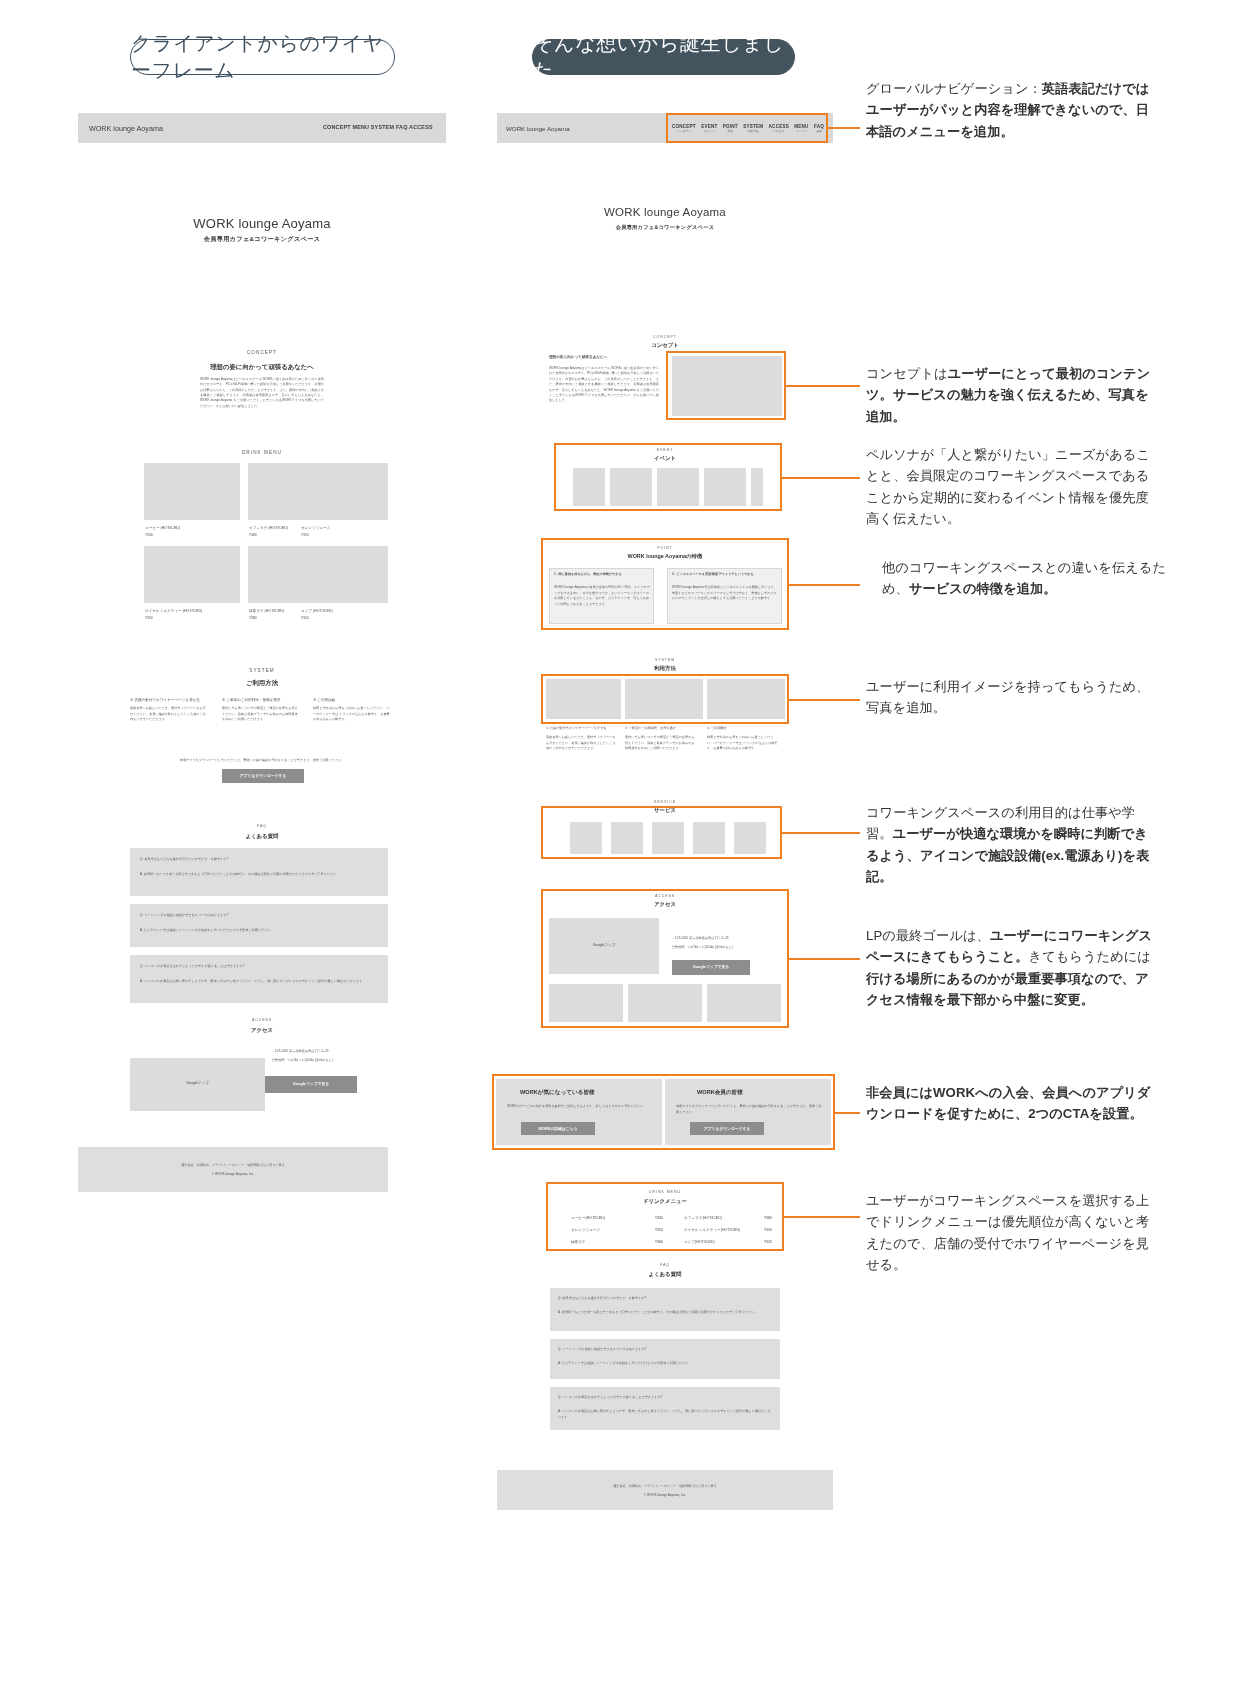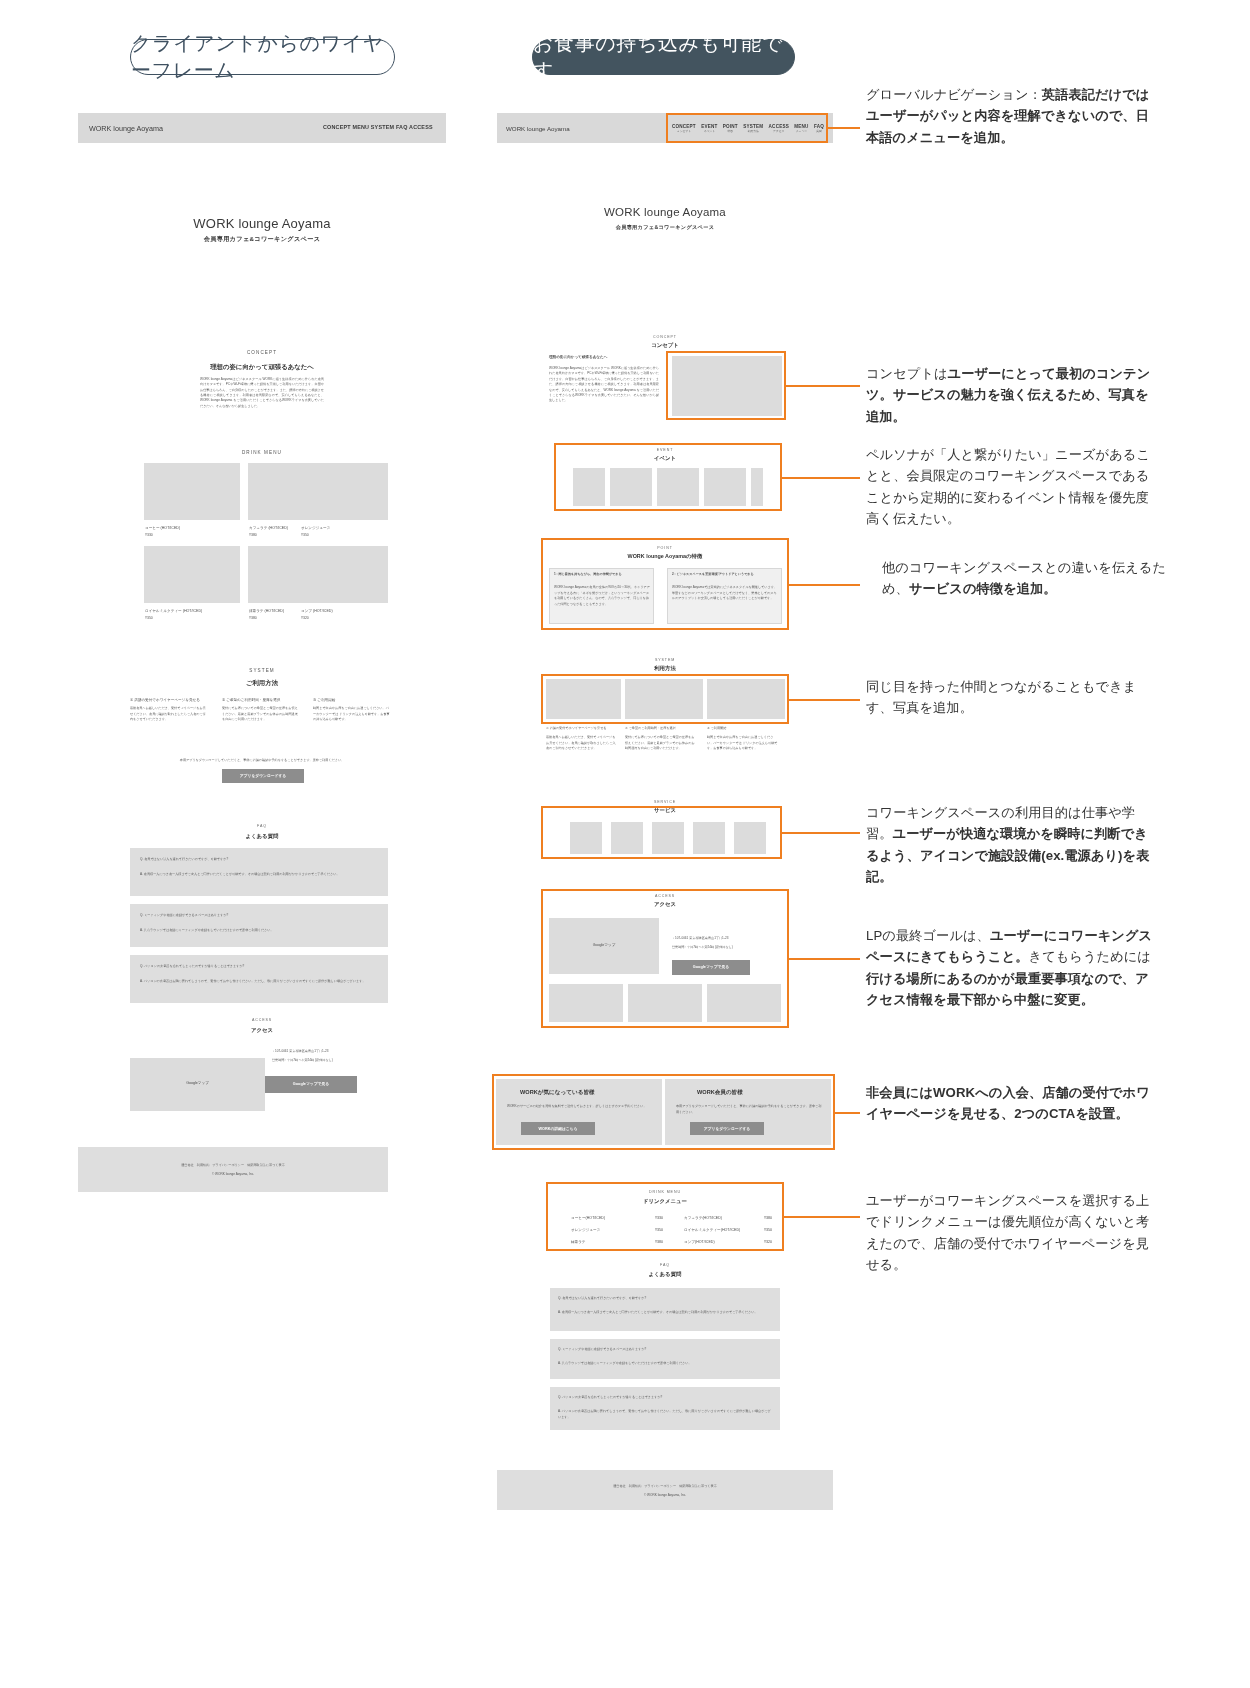--- a/index.html
+++ b/index.html
@@ -67,21 +67,21 @@
   }
   .anno b { font-weight: 700; }
 </style>
 </head>
 <body>
 
 <div class="pill pill-left">
   <span>クライアントからのワイヤーフレーム</span>
 </div>
 <div class="pill pill-right">
-  <span>お食事の持ち込みも可能です</span>
+  <span>そんな想いから誕生しました</span>
 </div>
 
 <div class="wf hdrbar" style="left:78px;top:113px;width:368px;height:30px;"></div>
 <div class="txt logo" style="left:89px;top:124px;">WORK lounge Aoyama</div>
 <div class="txt" style="left:323px;top:124px;font-size:5.4px;font-weight:700;letter-spacing:.2px;color:#3a3a3a;">CONCEPT MENU SYSTEM FAQ ACCESS</div>
 
 <div class="txt site center" style="left:128px;top:216px;width:268px;">WORK lounge Aoyama</div>
 <div class="txt sub center" style="left:128px;top:235px;width:268px;">会員専用カフェ&amp;コワーキングスペース</div>
 
 <div class="txt sect center" style="left:128px;top:350px;width:268px;">CONCEPT</div>
@@ -313,21 +313,21 @@
 
 <div class="hl" style="left:541px;top:889px;width:248px;height:139px;"></div>
 <div class="lead" style="left:789px;top:958px;width:71px;"></div>
 
 <div class="hl" style="left:492px;top:1074px;width:343px;height:76px;"></div>
 <div class="lead" style="left:835px;top:1112px;width:25px;"></div>
 
 <div class="hl" style="left:546px;top:1182px;width:238px;height:69px;"></div>
 <div class="lead" style="left:784px;top:1216px;width:76px;"></div>
 
-<div class="anno" style="left:866px;top:84px;">グローバルナビゲーション：<b>英語表記だけではユーザーがパッと内容を理解できないので、日本語のメニューを追加。</b></div>
+<div class="anno" style="left:866px;top:78px;">グローバルナビゲーション：<b>英語表記だけではユーザーがパッと内容を理解できないので、日本語のメニューを追加。</b></div>
 <div class="anno" style="left:866px;top:363px;">コンセプトは<b>ユーザーにとって最初のコンテンツ。サービスの魅力を強く伝えるため、写真を追加。</b></div>
 <div class="anno" style="left:866px;top:444px;">ペルソナが「人と繋がりたい」ニーズがあることと、会員限定のコワーキングスペースであることから定期的に変わるイベント情報を優先度高く伝えたい。</div>
 <div class="anno" style="left:882px;top:557px;">他のコワーキングスペースとの違いを伝えるため、<b>サービスの特徴を追加。</b></div>
-<div class="anno" style="left:866px;top:676px;">同じ目を持った仲間とつながることもできます、写真を追加。</div>
+<div class="anno" style="left:866px;top:676px;">ユーザーに利用イメージを持ってもらうため、写真を追加。</div>
 <div class="anno" style="left:866px;top:802px;">コワーキングスペースの利用目的は仕事や学習。<b>ユーザーが快適な環境かを瞬時に判断できるよう、アイコンで施設設備(ex.電源あり)を表記。</b></div>
 <div class="anno" style="left:866px;top:925px;">LPの最終ゴールは、<b>ユーザーにコワーキングスペースにきてもらうこと。</b>きてもらうためには<b>行ける場所にあるのかが最重要事項なので、アクセス情報を最下部から中盤に変更。</b></div>
-<div class="anno" style="left:866px;top:1082px;"><b>非会員にはWORKへの入会、店舗の受付でホワイヤーページを見せる、2つのCTAを設置。</b></div>
+<div class="anno" style="left:866px;top:1082px;"><b>非会員にはWORKへの入会、会員へのアプリダウンロードを促すために、2つのCTAを設置。</b></div>
 <div class="anno" style="left:866px;top:1190px;">ユーザーがコワーキングスペースを選択する上でドリンクメニューは優先順位が高くないと考えたので、店舗の受付でホワイヤーページを見せる。</div>
 
 </body></html>

